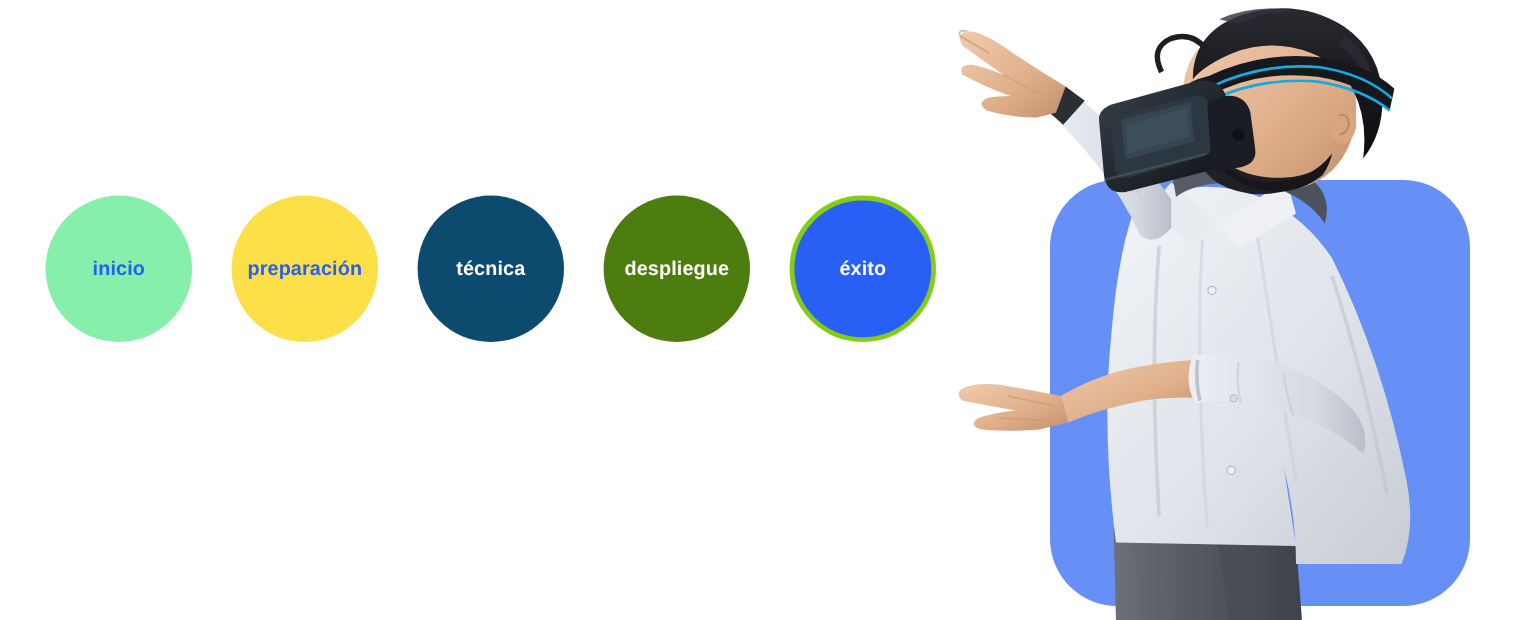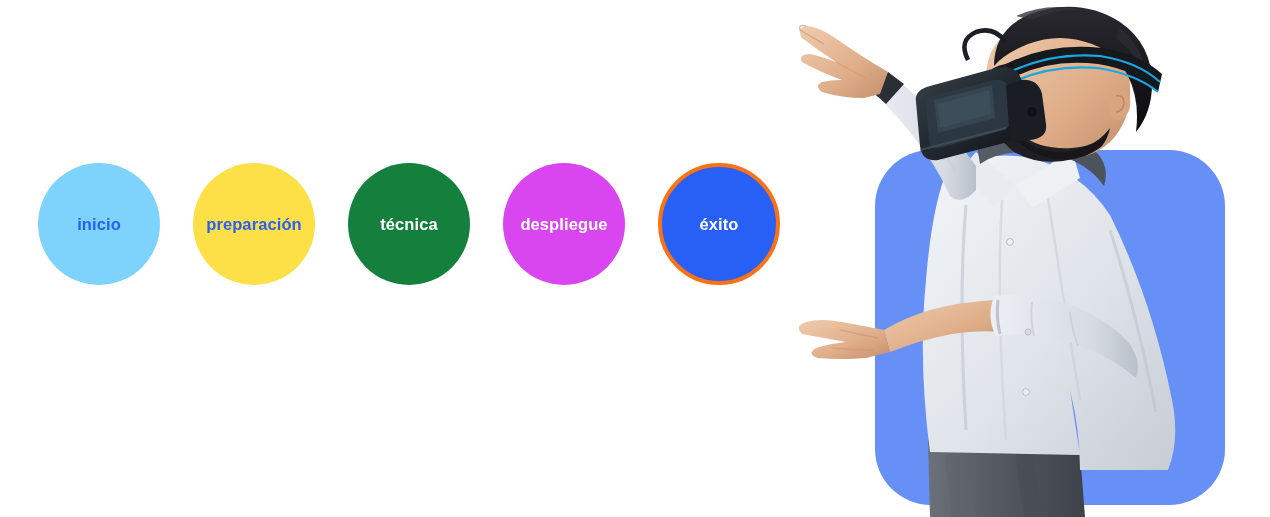--- a/index.html
+++ b/index.html
@@ -49,28 +49,28 @@
     flex: 0 0 auto;
   }
   .step-label {
     font-size: 16.5px;
     font-weight: bold;
     letter-spacing: 0.1px;
     text-align: center;
     line-height: 1.1;
     white-space: nowrap;
   }
-  .step.s1 { background: #7dd3fc; }
+  .step.s1 { background: #86efac; }
   .step.s2 { background: #c3cffa; }
   .step.s3 { background: #fde047; }
-  .step.s4 { background: #15803d; }
-  .step.s5 { background: #d946ef; }
+  .step.s4 { background: #0c4a6e; }
+  .step.s5 { background: #4d7c0f; }
   .step.s6 {
     background: #2860f5;
-    border: 4px solid #f97316;
+    border: 4px solid #84cc16;
     position: relative;
     z-index: 5;
   }
   .txt-blue  { color: #2860f5; }
   .txt-white { color: #ffffff; }
 
   
   .person {
     position: absolute;
     left: 780px;

